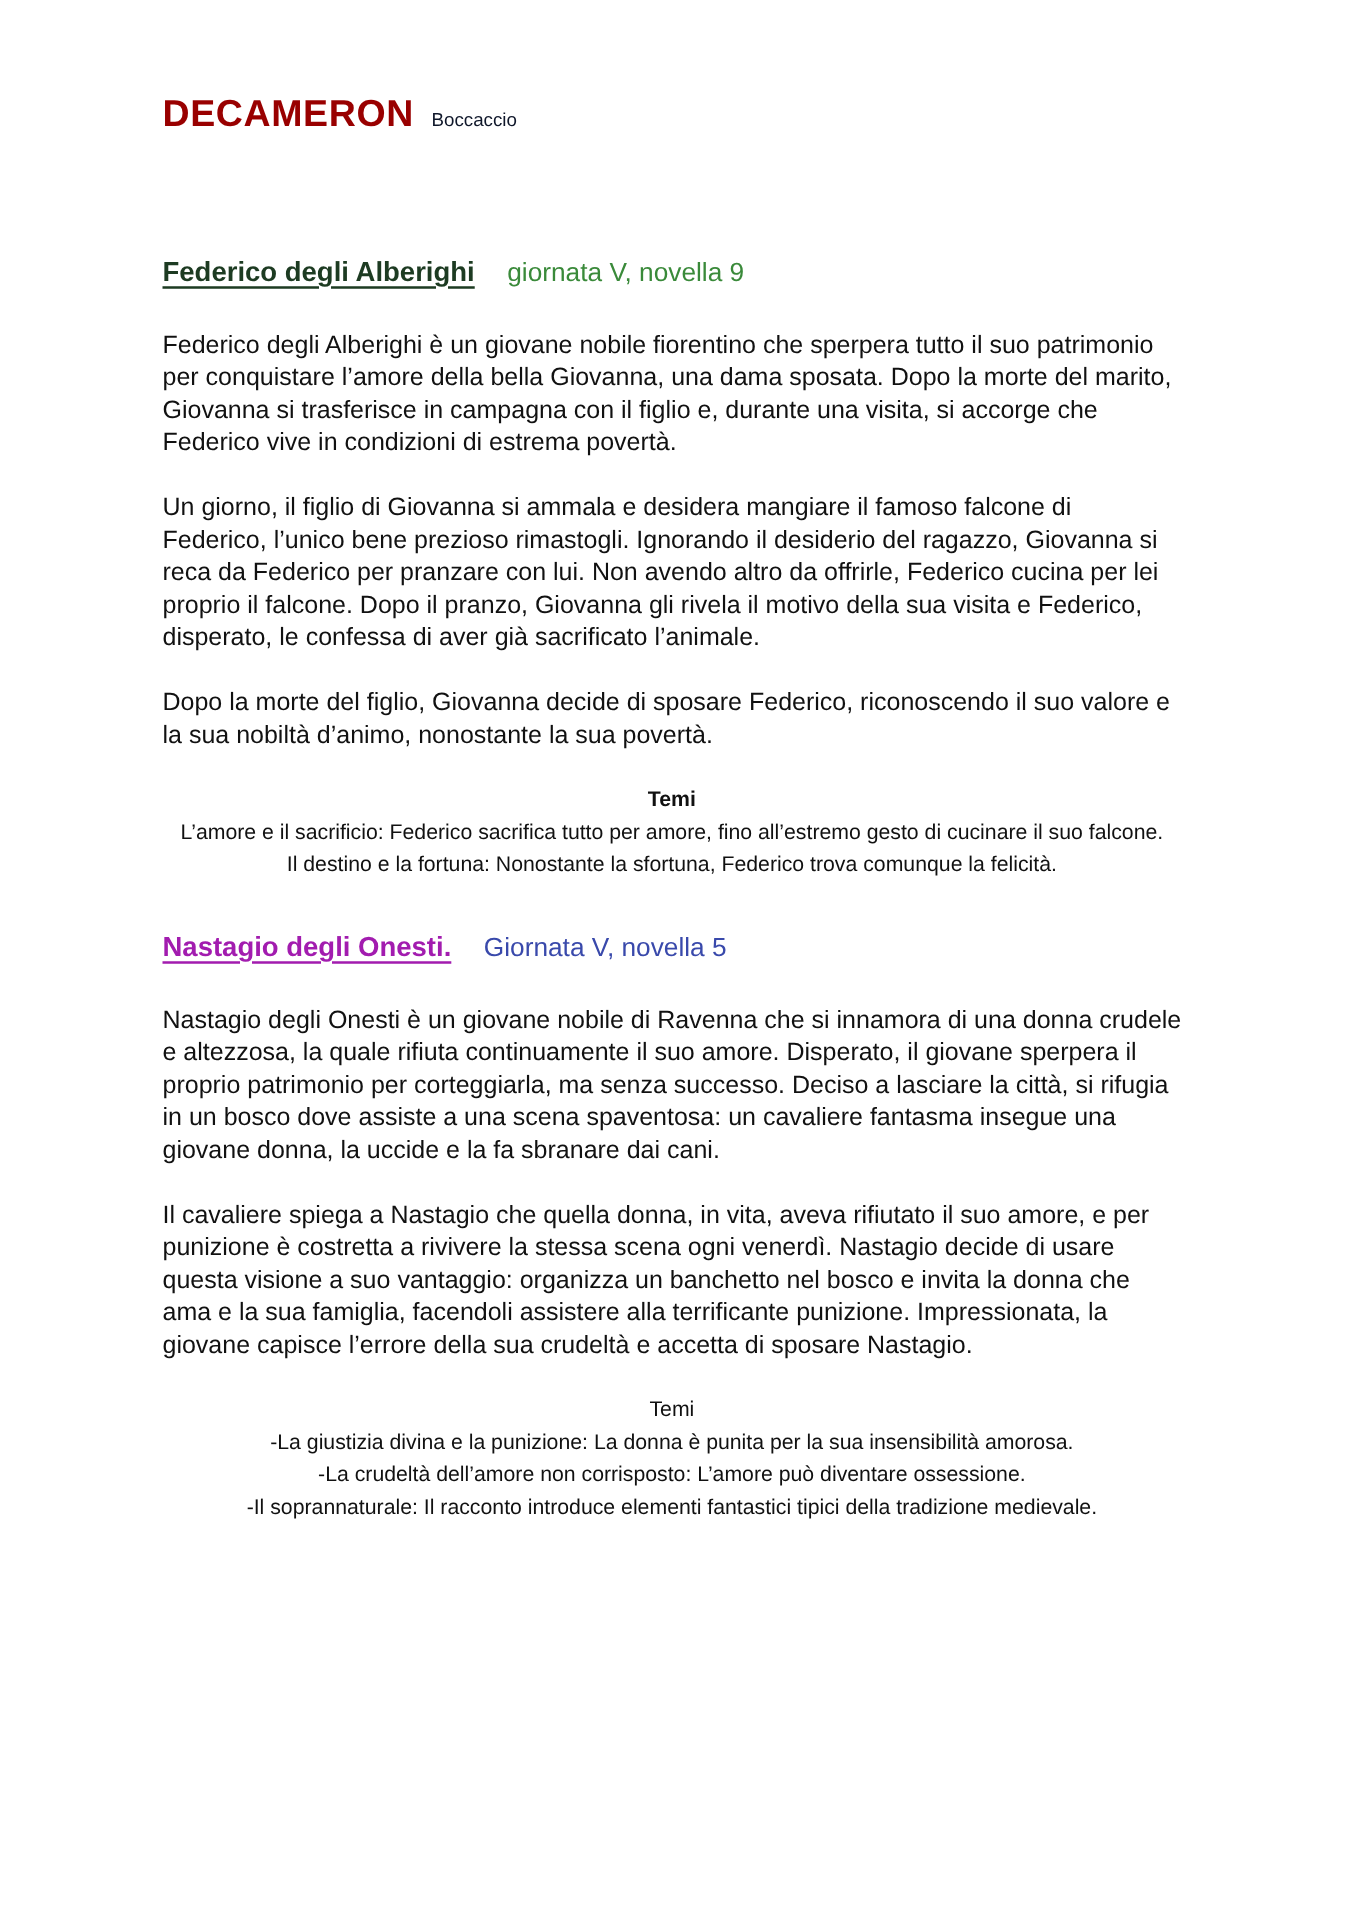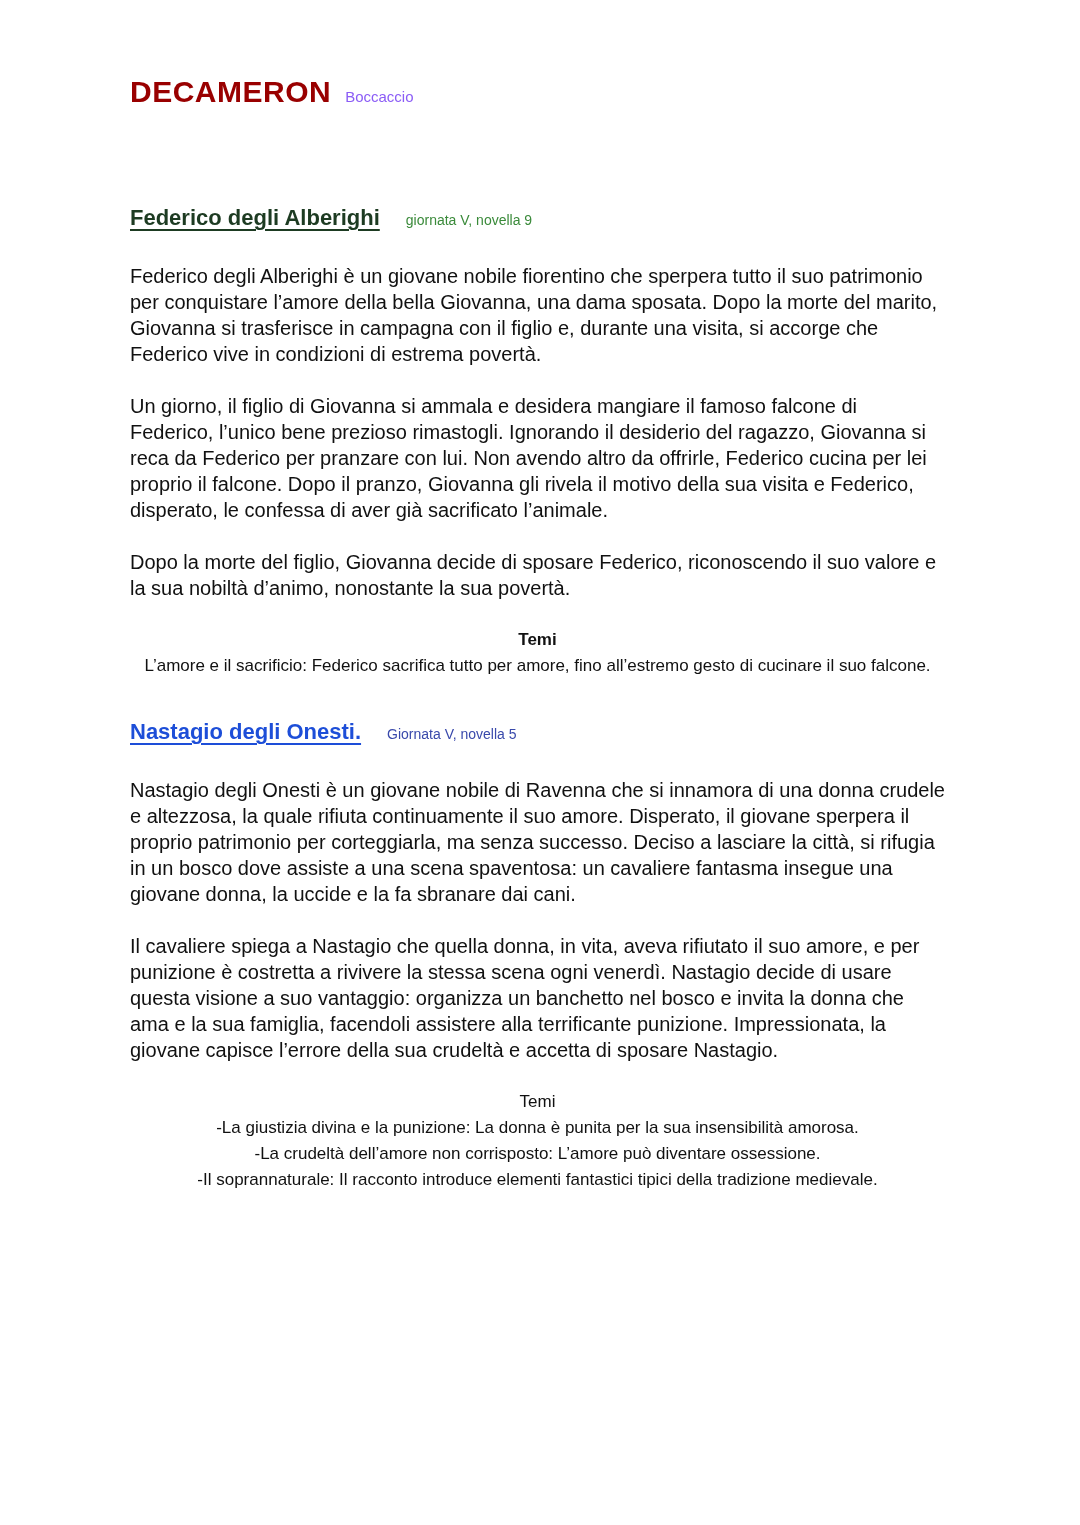--- a/index.html
+++ b/index.html
@@ -27,39 +27,39 @@
     align-items: baseline;
     gap: 14px;
   }
   .doc-title {
     font-size: 30px;
     font-weight: bold;
     letter-spacing: 0.5px;
   }
   .doc-subtitle {
     font-size: 15px;
-    color: #8b5cf6;
+    color: #0f172a;
     margin-top: 18px;
   }
   .section {
     margin-top: 0;
   }
   .section-heading-row {
     display: flex;
     align-items: baseline;
     gap: 26px;
   }
   .section-heading {
     font-size: 22px;
     font-weight: bold;
     text-decoration: underline;
     text-underline-offset: 4px;
   }
   .section-note {
-    font-size: 14px;
+    font-size: 21px;
   }
   .sec1-head { margin-top: 96px; }
   .sec2-head { margin-top: 40px; }
   .paragraph {
     font-size: 20px;
     line-height: 26px;
     margin-top: 26px;
     color: #111111;
   }
   .first-par {
@@ -99,26 +99,27 @@
         <span class="section-note" style="color: rgb(58, 138, 58);">giornata V, novella 9</span>
       </div>
 
       <div class="paragraph first-par">Federico degli Alberighi è un giovane nobile fiorentino che sperpera tutto il suo patrimonio per conquistare l’amore della bella Giovanna, una dama sposata. Dopo la morte del marito, Giovanna si trasferisce in campagna con il figlio e, durante una visita, si accorge che Federico vive in condizioni di estrema povertà.</div>
       <div class="paragraph">Un giorno, il figlio di Giovanna si ammala e desidera mangiare il famoso falcone di Federico, l’unico bene prezioso rimastogli. Ignorando il desiderio del ragazzo, Giovanna si reca da Federico per pranzare con lui. Non avendo altro da offrirle, Federico cucina per lei proprio il falcone. Dopo il pranzo, Giovanna gli rivela il motivo della sua visita e Federico, disperato, le confessa di aver già sacrificato l’animale.</div>
       <div class="paragraph">Dopo la morte del figlio, Giovanna decide di sposare Federico, riconoscendo il suo valore e la sua nobiltà d’animo, nonostante la sua povertà.</div>
 
       <div class="temi-block">
         <div class="temi-label-bold">Temi</div>
         <div class="temi-line">L’amore e il sacrificio: Federico sacrifica tutto per amore, fino all’estremo gesto di cucinare il suo falcone.</div>
+        <div class="temi-line">Il destino e la fortuna: Nonostante la sfortuna, Federico trova comunque la felicità.</div>
       </div>
     </div>
 
     <div class="section">
       <div class="section-heading-row sec2-head">
-        <span class="section-heading" style="color: #1d4ed8;">Nastagio degli Onesti.</span>
+        <span class="section-heading" style="color: #a21caf;">Nastagio degli Onesti.</span>
         <span class="section-note" style="color: rgb(57, 73, 171);">Giornata V, novella 5</span>
       </div>
 
       <div class="paragraph first-par">Nastagio degli Onesti è un giovane nobile di Ravenna che si innamora di una donna crudele e altezzosa, la quale rifiuta continuamente il suo amore. Disperato, il giovane sperpera il proprio patrimonio per corteggiarla, ma senza successo. Deciso a lasciare la città, si rifugia in un bosco dove assiste a una scena spaventosa: un cavaliere fantasma insegue una giovane donna, la uccide e la fa sbranare dai cani.</div>
       <div class="paragraph">Il cavaliere spiega a Nastagio che quella donna, in vita, aveva rifiutato il suo amore, e per punizione è costretta a rivivere la stessa scena ogni venerdì. Nastagio decide di usare questa visione a suo vantaggio: organizza un banchetto nel bosco e invita la donna che ama e la sua famiglia, facendoli assistere alla terrificante punizione. Impressionata, la giovane capisce l’errore della sua crudeltà e accetta di sposare Nastagio.</div>
 
       <div class="temi-block">
         <div class="temi-label-plain">Temi</div>
         <div class="temi-line">-La giustizia divina e la punizione: La donna è punita per la sua insensibilità amorosa.</div>
         <div class="temi-line">-La crudeltà dell’amore non corrisposto: L’amore può diventare ossessione.</div>

